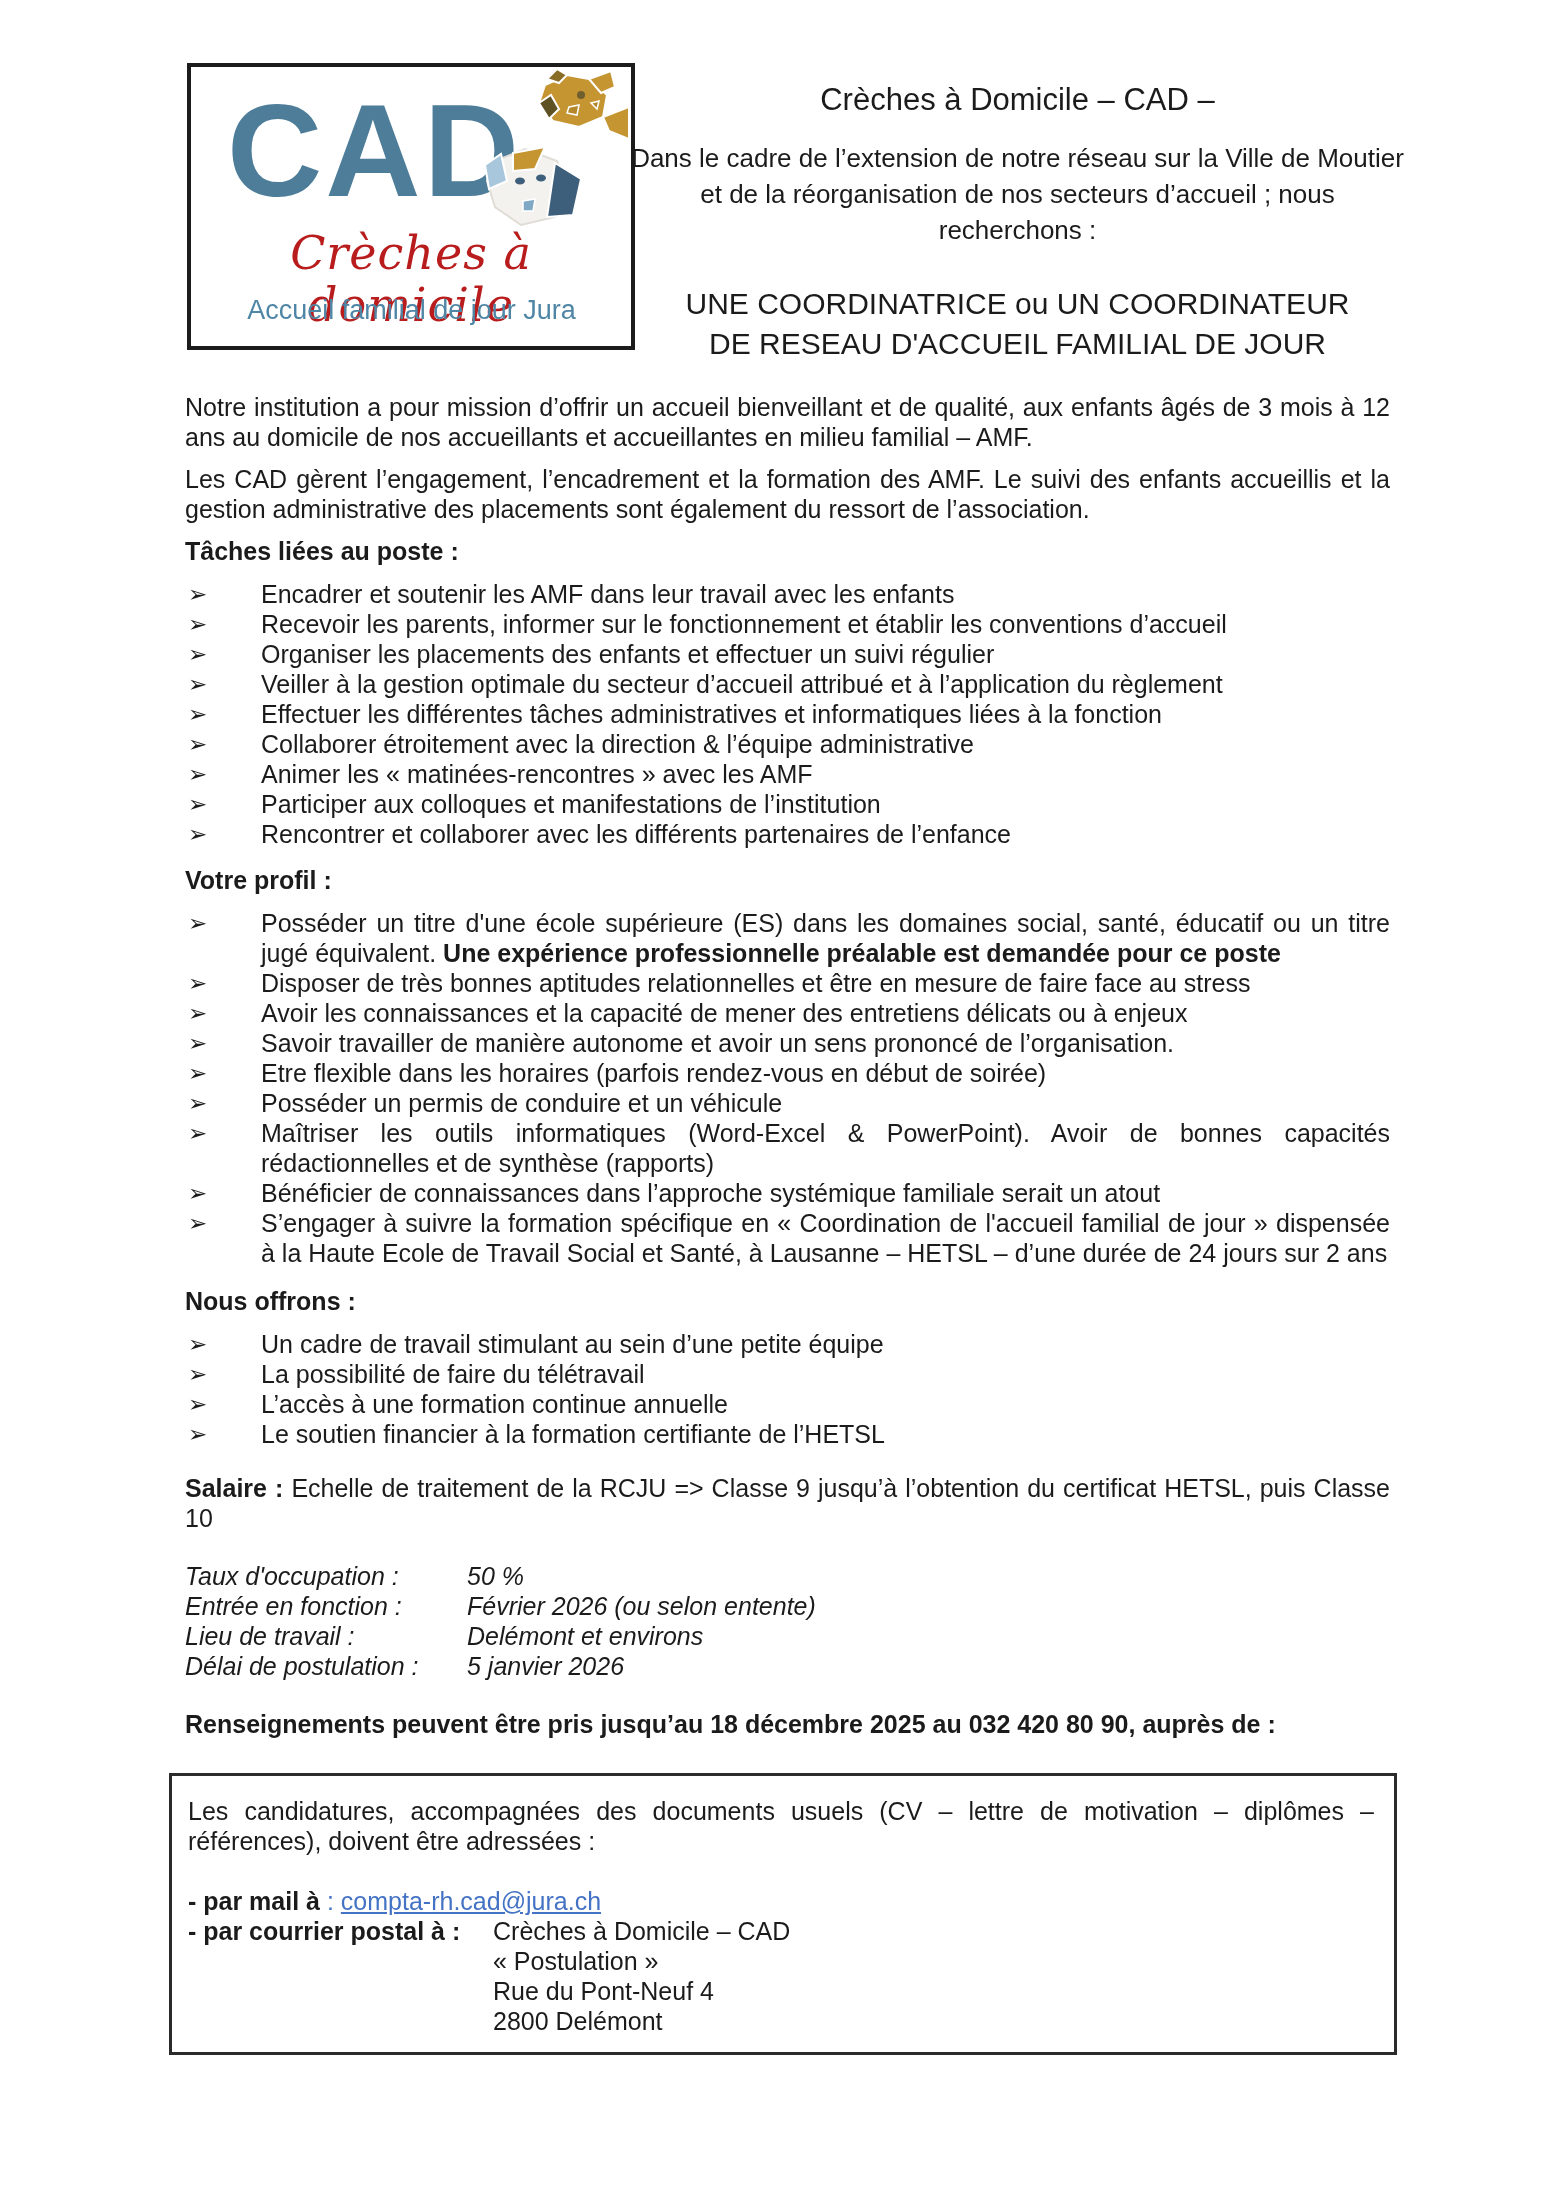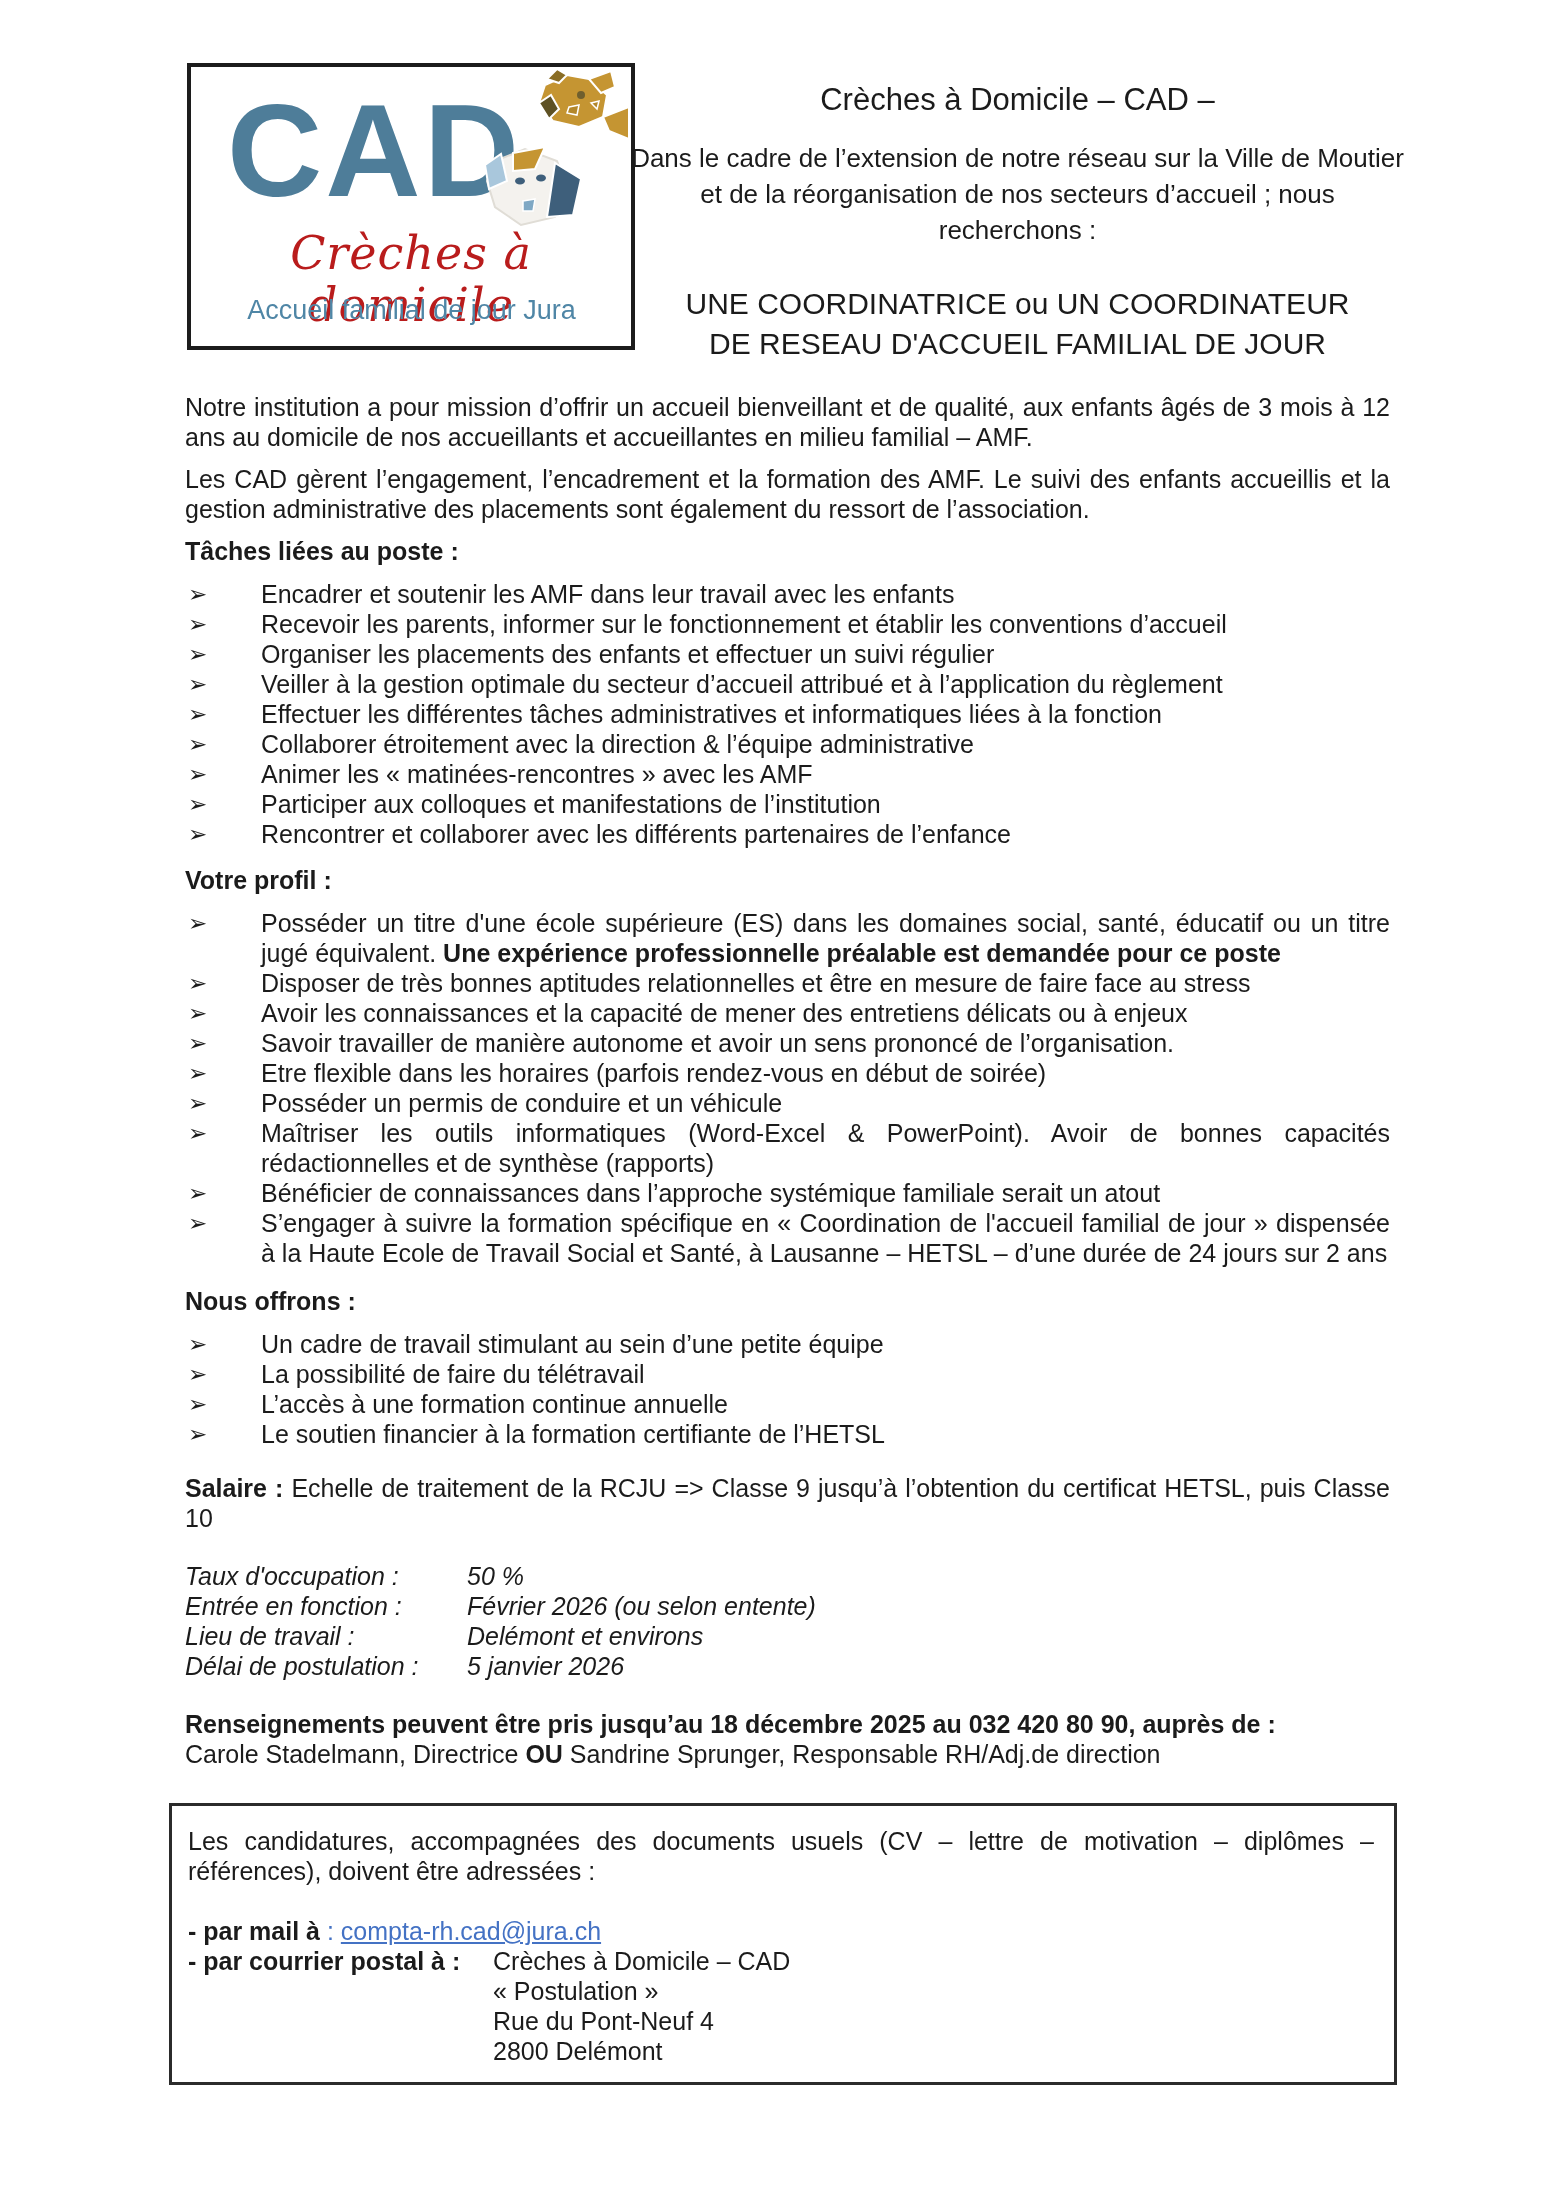--- a/index.html
+++ b/index.html
@@ -172,21 +172,20 @@
         <span class="details-value">Delémont et environs</span>
       </div>
       <div class="details-row">
         <span class="details-label">Délai de postulation :</span>
         <span class="details-value">5 janvier 2026</span>
       </div>
     </div>
 
     <div class="contact">
       <div class="contact-line1">Renseignements peuvent être pris jusqu’au 18 décembre 2025 au 032 420 80 90, auprès de :</div>
-      <div><span>Carole Stadelmann, Directrice </span><b>OU</b><span> Sandrine Sprunger, Responsable RH/Adj.de direction</span></div>
     </div>
 
     <div class="app-box">
       <p class="box-para">Les candidatures, accompagnées des documents usuels (CV – lettre de motivation – diplômes – références), doivent être adressées :</p>
       <div class="mail-row">
         <span class="bold">- par mail à</span><span class="link-sep"> : </span><a class="mail-link">compta-rh.cad@jura.ch</a>
       </div>
       <div class="postal-row">
         <span class="postal-label">- par courrier postal à :</span>
         <span class="postal-address">

